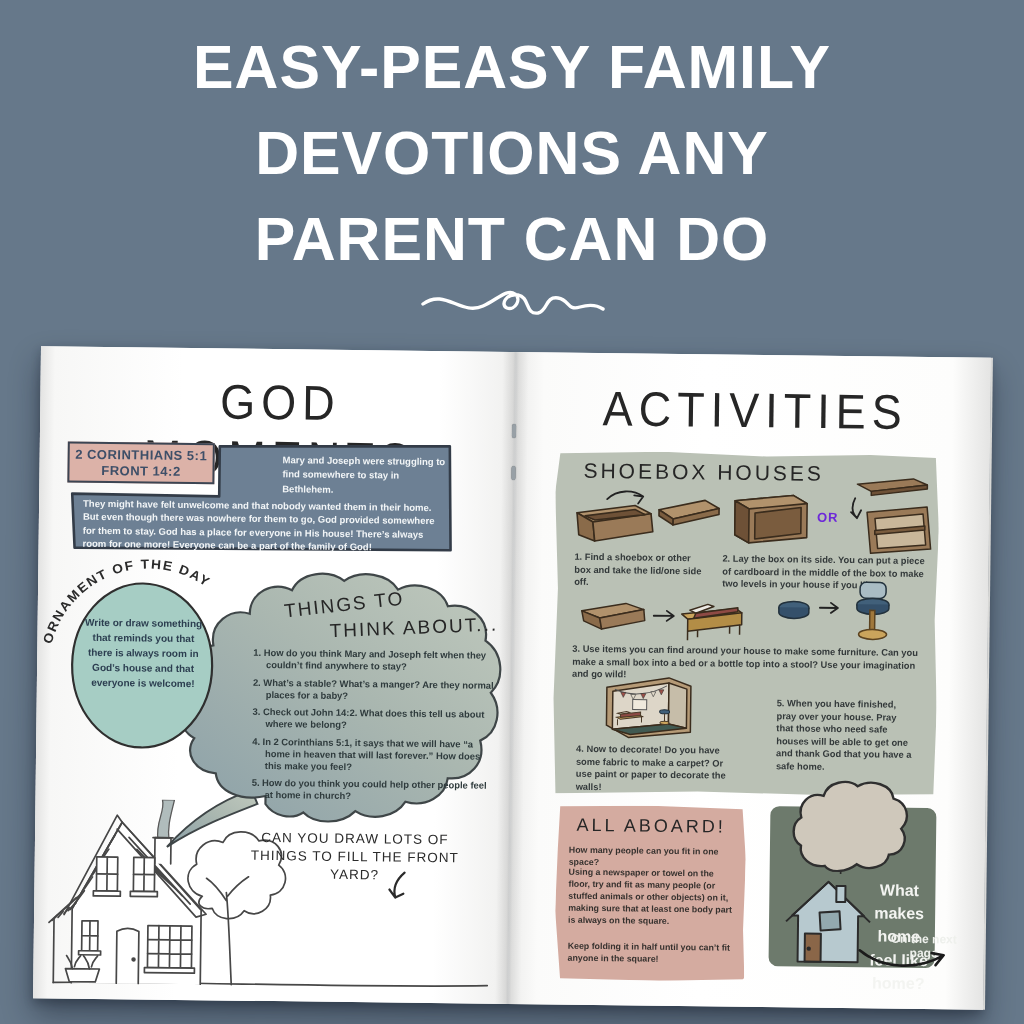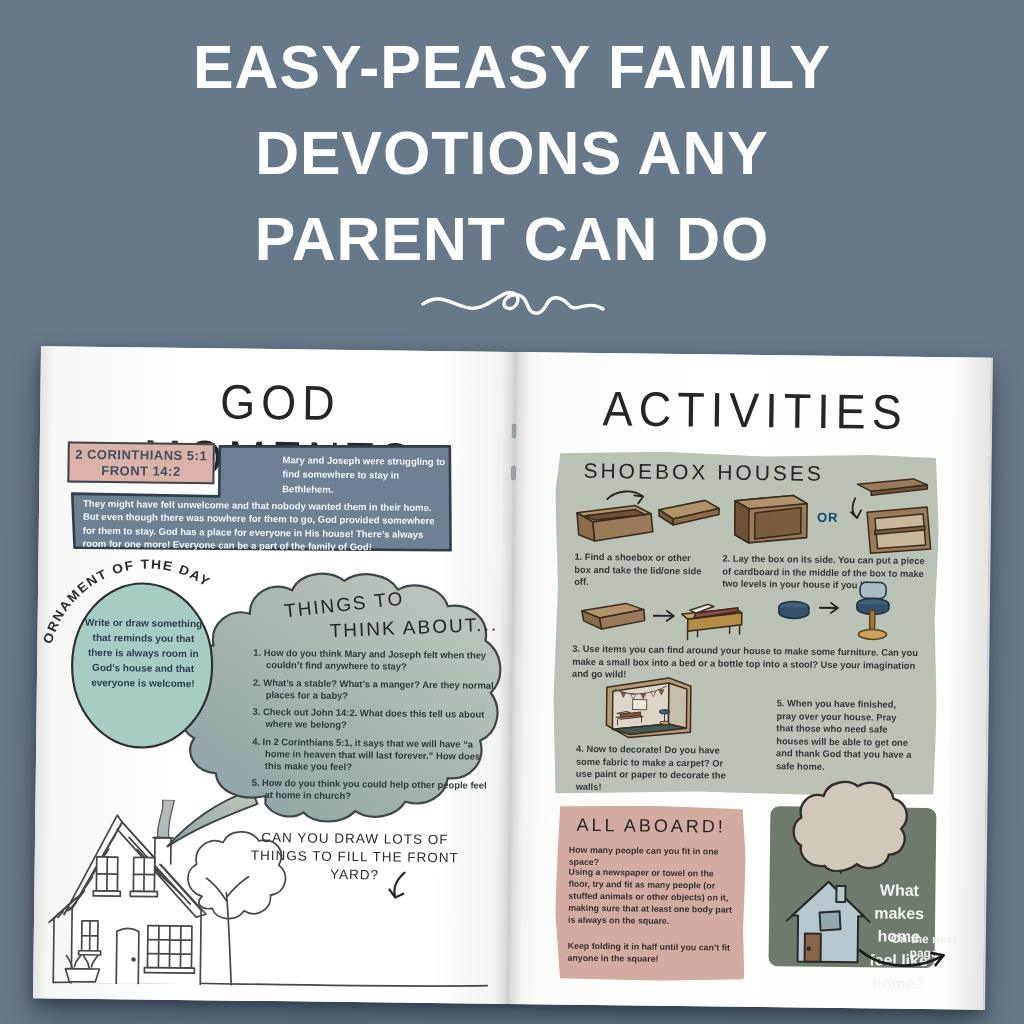--- a/index.html
+++ b/index.html
@@ -76,21 +76,21 @@
   .draw-arrow{position:absolute;left:352px;top:520px;z-index:2;}
   
   .panel{
     position:absolute;left:516px;top:98px;width:384px;height:344px;
     background:#bac1b5;
     clip-path:polygon(1.2% .8%,28% 0%,55% 1%,82% .2%,99% .8%,100% 22%,99.2% 48%,100% 74%,99.4% 98.6%,70% 99.2%,38% 98.6%,1% 99.6%,.2% 72%,1% 40%,0% 12%);
     z-index:1;
   }
   .panel-title{position:absolute;left:28px;top:8px;font-size:21px;letter-spacing:3px;}
   .step{position:absolute;color:#33393a;font-weight:bold;font-size:9.3px;line-height:1.35;}
-  .or-label{position:absolute;left:262px;top:56px;font-size:13px;font-weight:bold;color:#0c4a6e;letter-spacing:1px;}
+  .or-label{position:absolute;left:262px;top:56px;font-size:13px;font-weight:bold;color:#6d28d9;letter-spacing:1px;}
   .aboard{
     position:absolute;left:521px;top:452px;width:190px;height:176px;
     background:#d4aba0;border-radius:7px;z-index:1;
     clip-path:polygon(2% 1%,50% 0%,98% 1.4%,100% 30%,99% 70%,100% 98%,55% 99.4%,3% 98.6%,0% 60%,1% 25%);
   }
   .aboard-title{position:absolute;left:0;top:10px;width:100%;text-align:center;font-size:18px;letter-spacing:3px;}
   .aboard p{position:absolute;margin:0;left:13px;width:164px;color:#37322f;font-weight:bold;font-size:8.8px;line-height:1.35;}
   .homebox{
     position:absolute;left:735px;top:451px;width:166px;height:160px;
     background:#6d7a6c;border-radius:9px;z-index:1;

